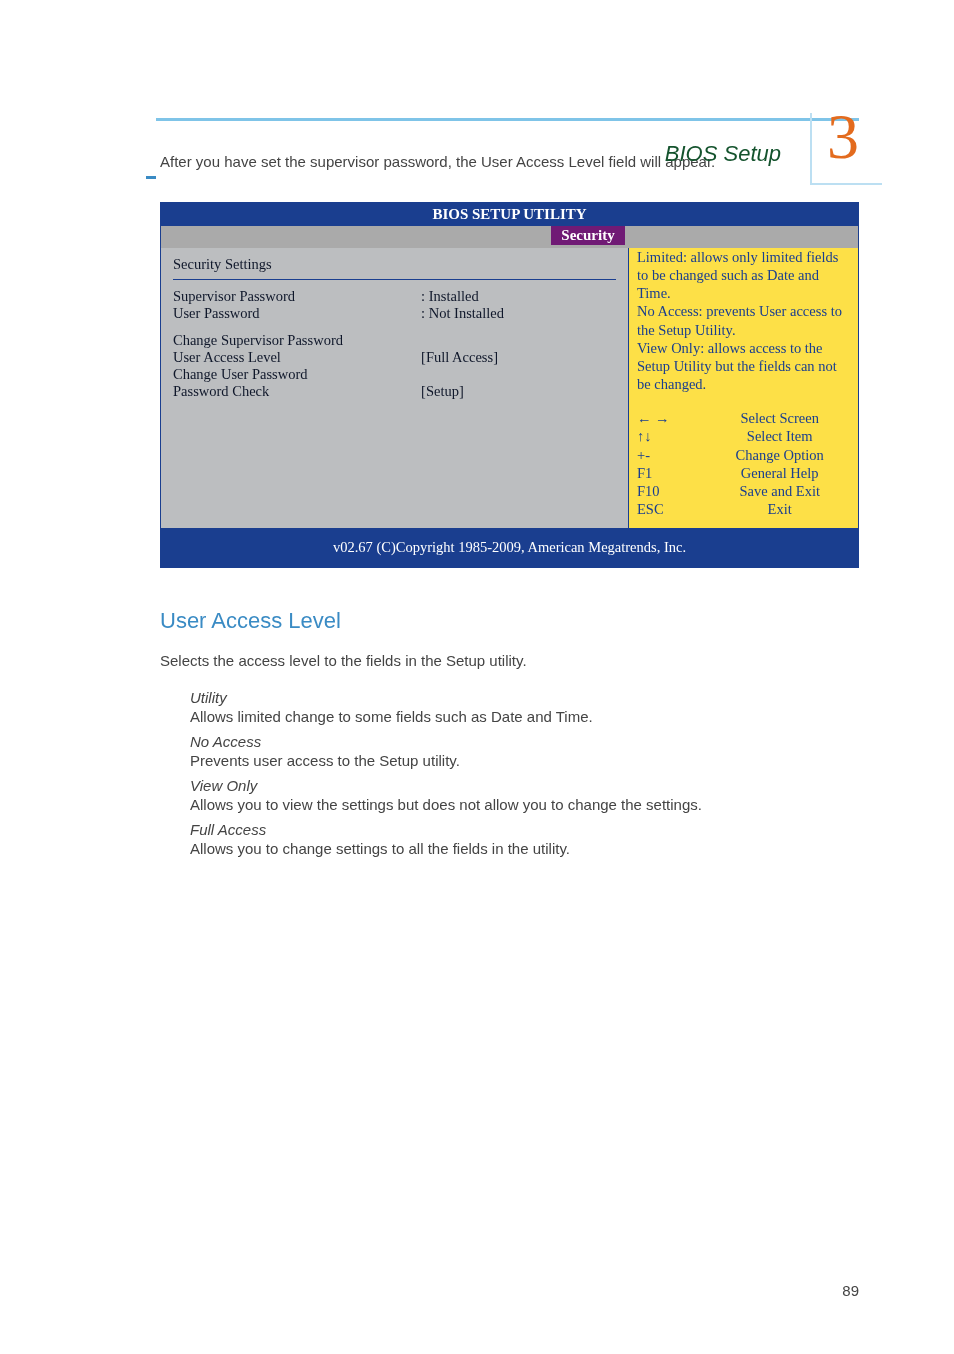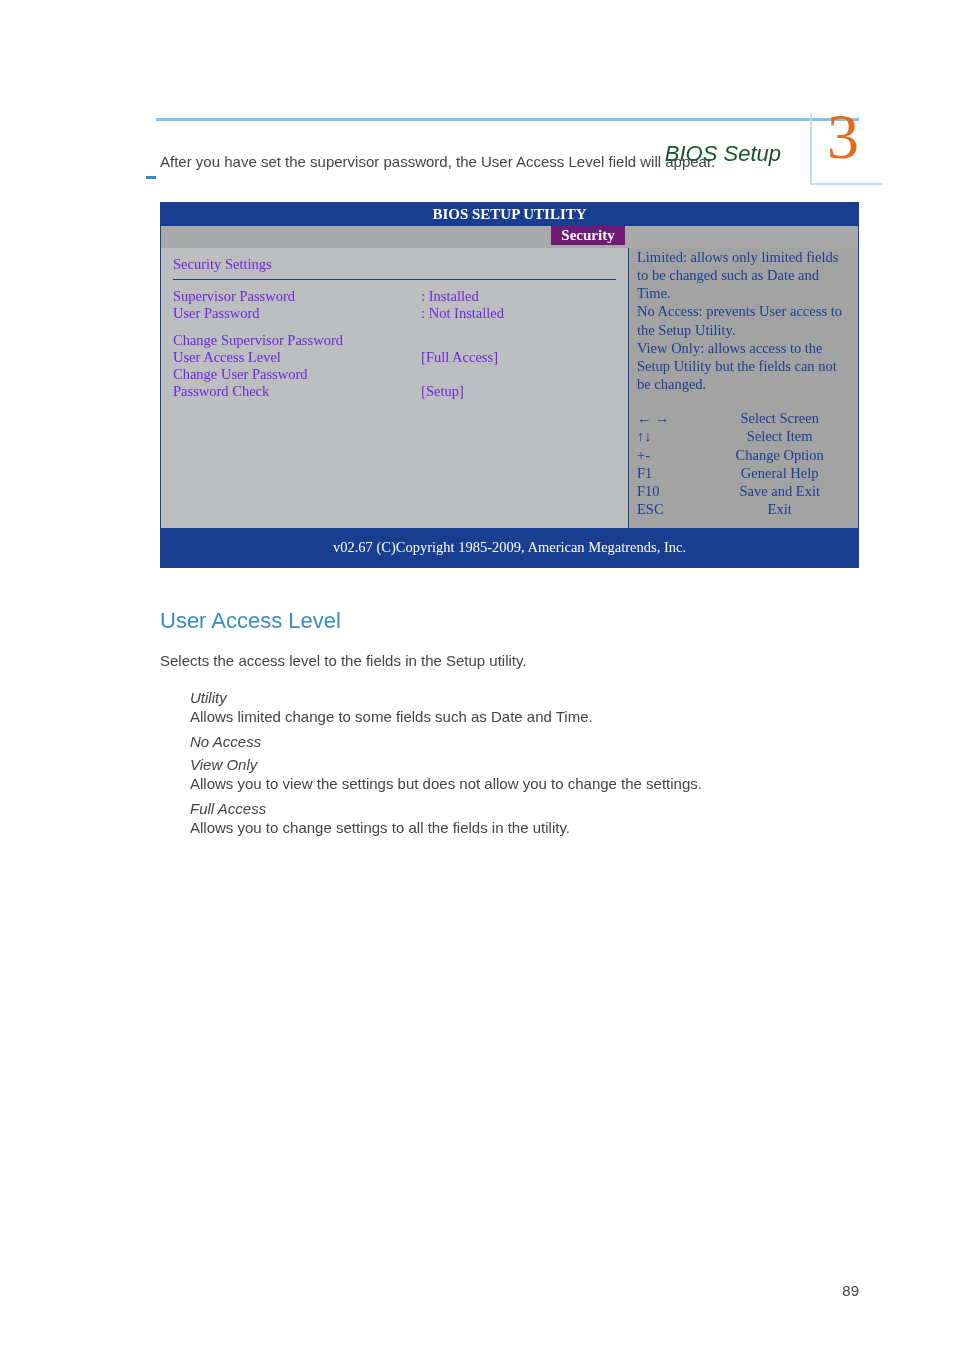--- a/index.html
+++ b/index.html
@@ -100,35 +100,35 @@
     font-size: 15px;
   }
   .bios-body {
     display: flex;
     min-height: 280px;
   }
   .bios-left {
     background: #bcbec0;
     width: 67%;
     padding: 8px 12px;
-    color: #6d28d9;
+    color: #0f172a;
     font-size: 14.5px;
   }
   .bios-left .rule {
     height: 1px;
     background: #1a3e8f;
     margin: 6px 0 8px;
   }
   .bios-row {
     display: flex;
   }
   .bios-label { width: 56%; }
   .bios-val { width: 44%; }
   .bios-right {
-    background: #a3a3a3;
+    background: #fde047;
     width: 33%;
     border-left: 1px solid #1a3e8f;
     padding: 0 8px 10px;
     color: #1a3e8f;
     font-size: 14.5px;
     display: flex;
     flex-direction: column;
   }
   .help-block { flex: 1; line-height: 1.25; }
   .keys { margin-top: auto; }
@@ -259,20 +259,21 @@
   </div>
 
   <h2 class="section-heading">User Access Level</h2>
   <p class="desc-text">Selects the access level to the fields in the Setup utility.</p>
 
   <div class="opts">
     <div class="opt-name">Utility</div>
     <div class="opt-desc">Allows limited change to some fields such as Date and Time.</div>
 
     <div class="opt-name">No Access</div>
+    <div class="opt-desc">Prevents user access to the Setup utility.</div>
 
     <div class="opt-name">View Only</div>
     <div class="opt-desc">Allows you to view the settings but does not allow you to change the settings.</div>
 
     <div class="opt-name">Full Access</div>
     <div class="opt-desc">Allows you to change settings to all the fields in the utility.</div>
   </div>
 
 </div>
 

